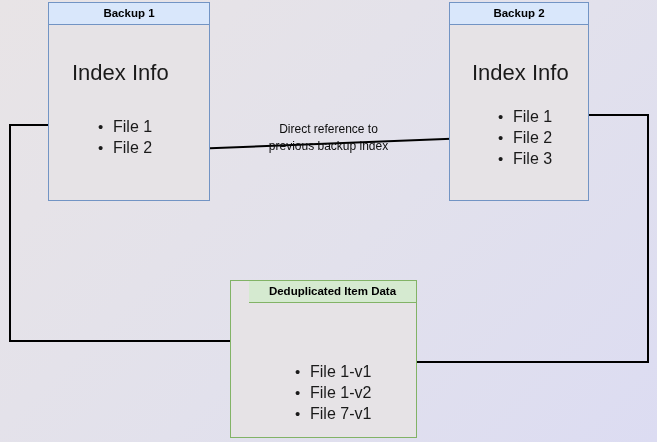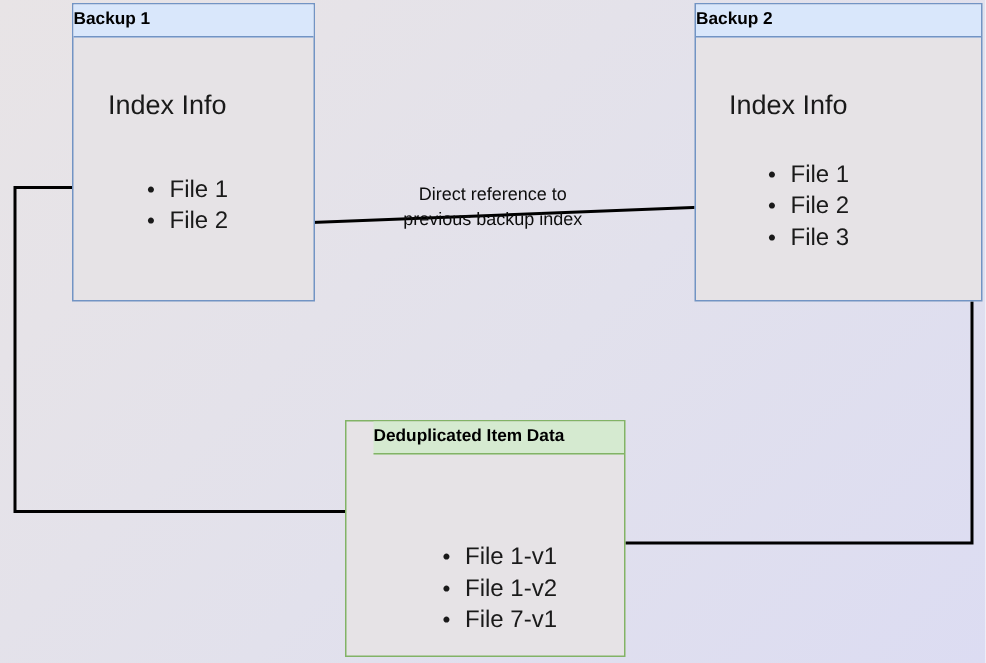--- a/index.html
+++ b/index.html
@@ -31,35 +31,35 @@
     box-sizing: border-box;
     background: #e6e3e6;
   }
   .node.blue  { border: 1px solid #7294c4; }
   .node.green { border: 1px solid #82b366; padding-left: 18px; }
 
   .node-header {
     box-sizing: border-box;
     height: 22px;
     line-height: 21px;
-    text-align: left;
+    text-align: center;
     font-size: 11.5px;
     font-weight: bold;
     color: #000;
   }
   .blue .node-header  { background: #d9e7fb; border-bottom: 1px solid #7294c4; }
   .green .node-header { background: #d5ead0; border-bottom: 1px solid #82b366; }
 
   .node-body {
     position: relative;
     height: calc(100% - 22px);
   }
   .subtitle {
     position: absolute;
-    font-size: 18px;
+    font-size: 22px;
     color: #1a1a1a;
     white-space: nowrap;
   }
   .bullets {
     position: absolute;
     margin: 0;
     padding: 0;
     list-style: none;
   }
   .bullets li {
@@ -117,21 +117,21 @@
     <div class="node-header">Backup 1</div>
     <div class="node-body">
       <div class="subtitle" style="left:23px; top:35px;">Index Info</div>
       <ul class="bullets" style="left:49px; top:91px;">
         <li>File 1</li>
         <li>File 2</li>
       </ul>
     </div>
   </div>
 
-  <div class="node blue" style="left:449px; top:2px; width:192px; height:199px;margin-left:14px;">
+  <div class="node blue" style="left:449px; top:2px; width:140px; height:199px;">
     <div class="node-header">Backup 2</div>
     <div class="node-body">
       <div class="subtitle" style="left:22px; top:35px;">Index Info</div>
       <ul class="bullets" style="left:48px; top:81px;">
         <li>File 1</li>
         <li>File 2</li>
         <li>File 3</li>
       </ul>
     </div>
   </div>

